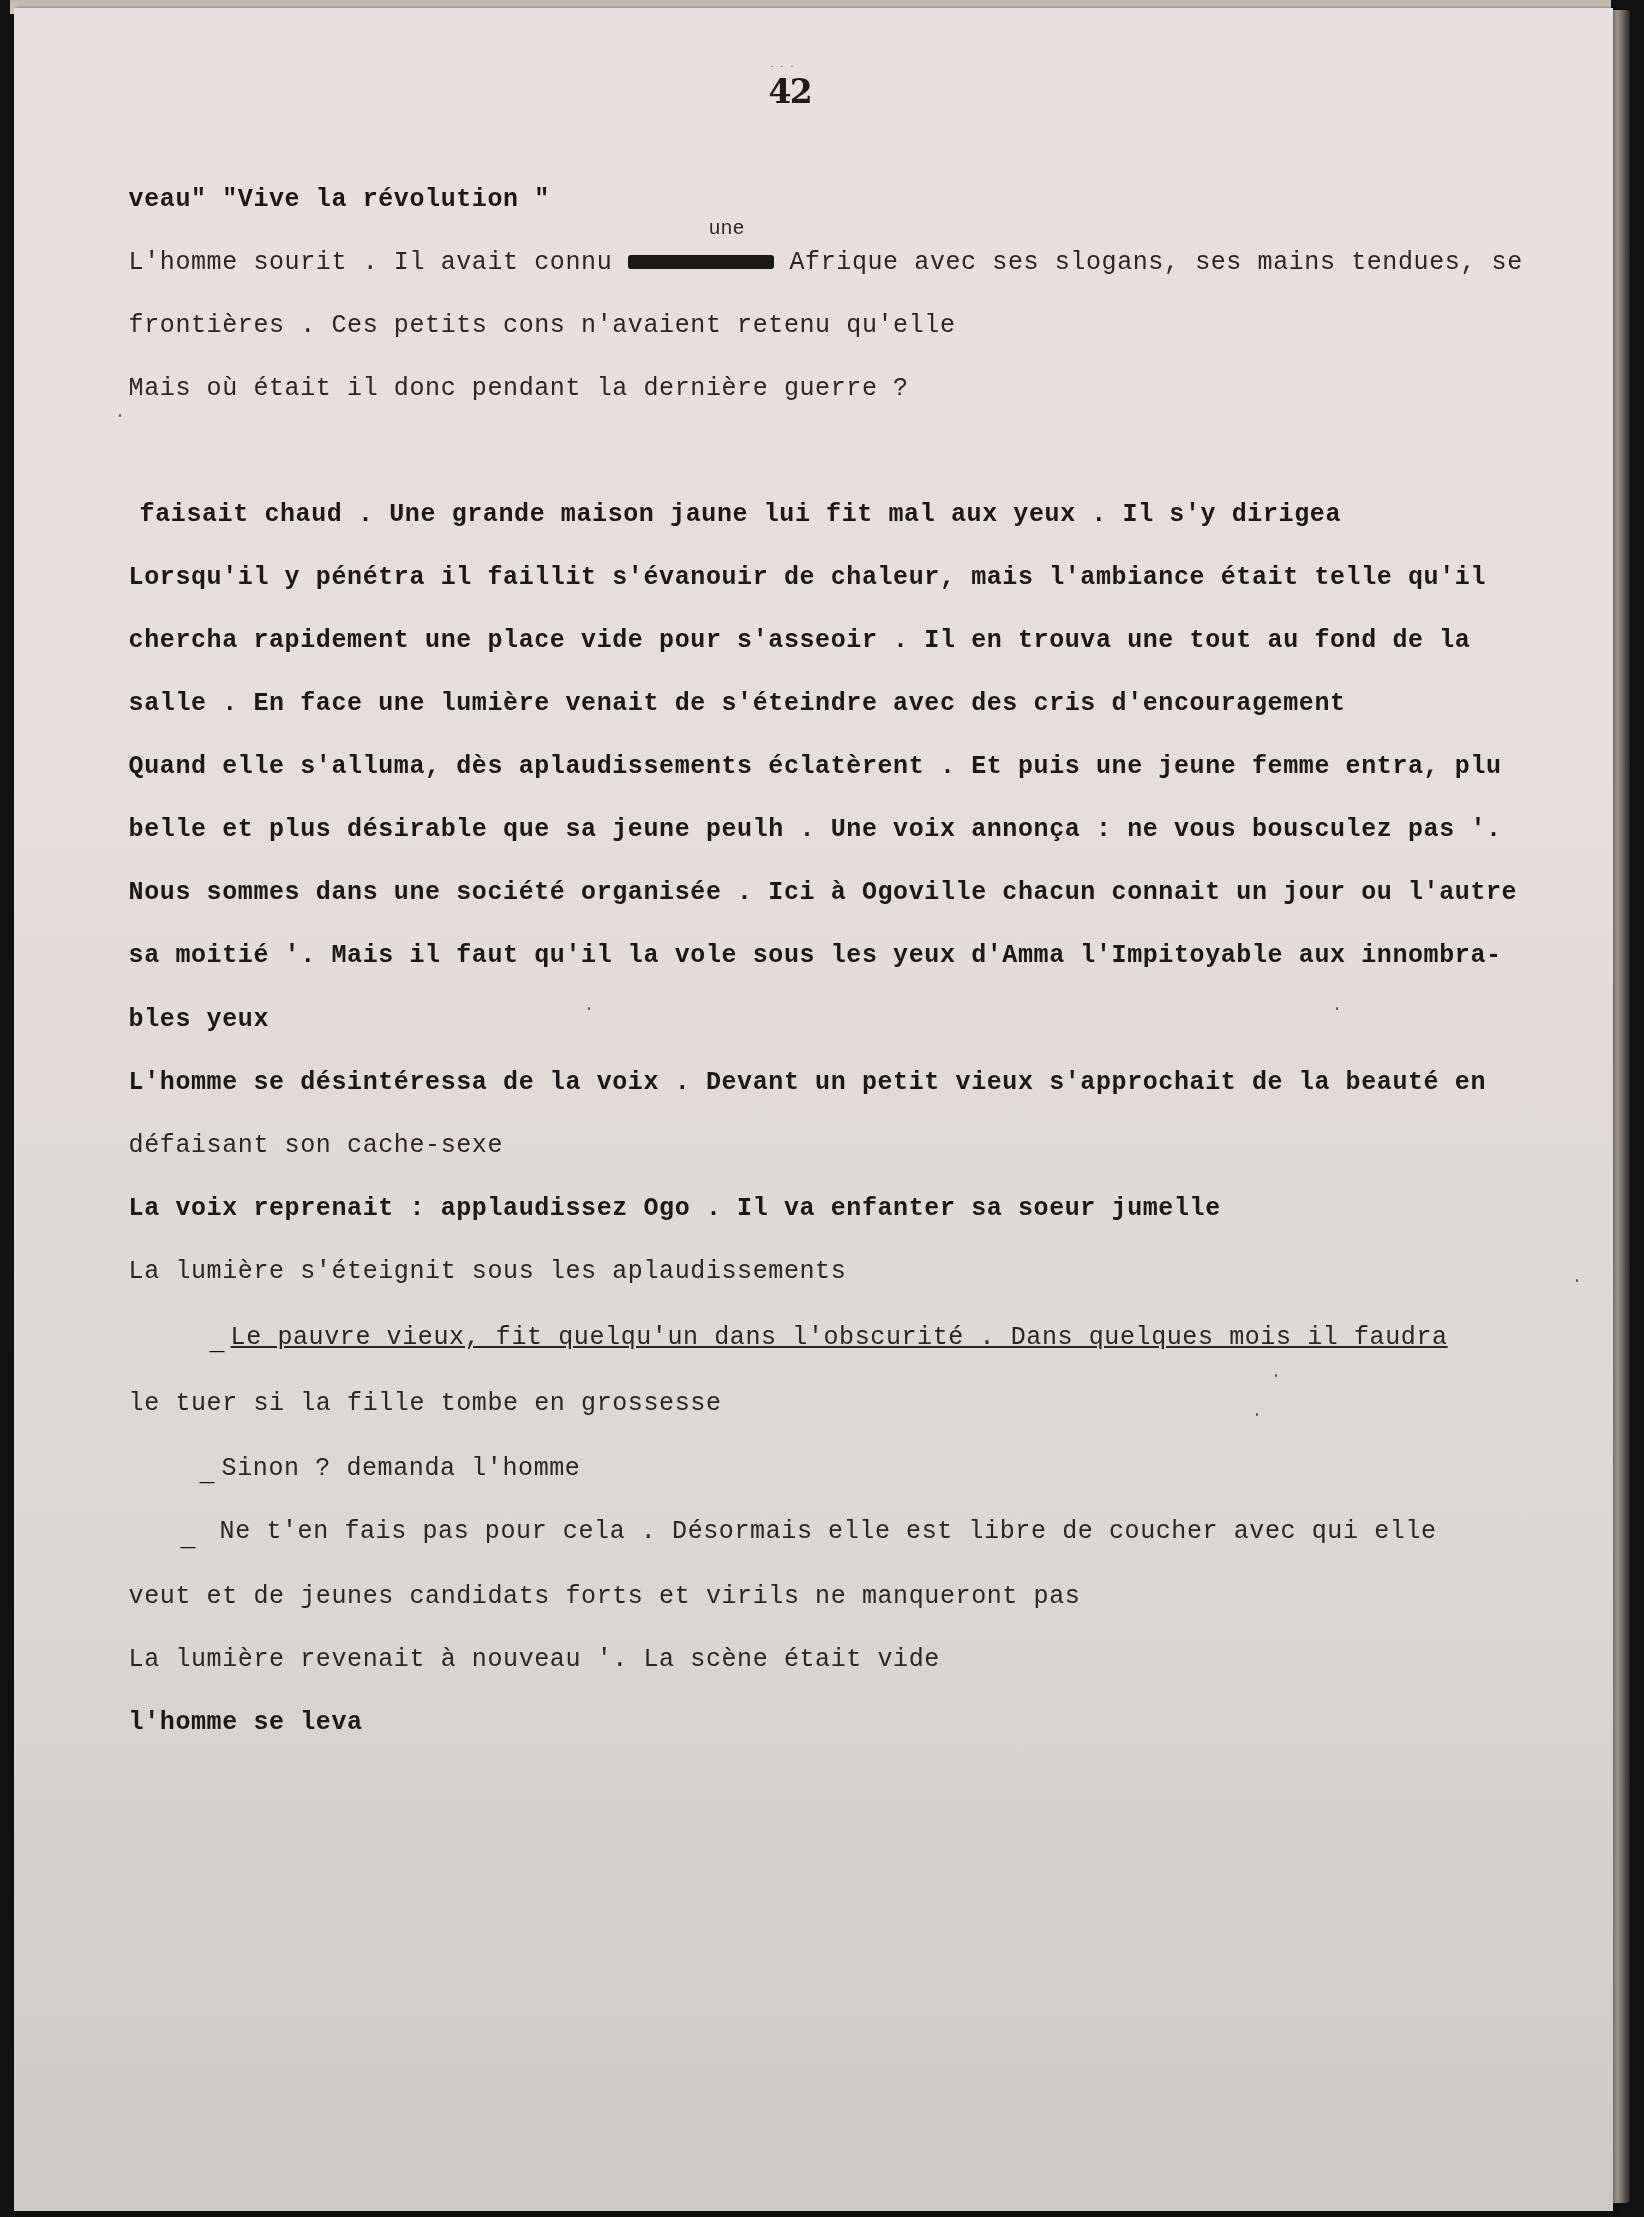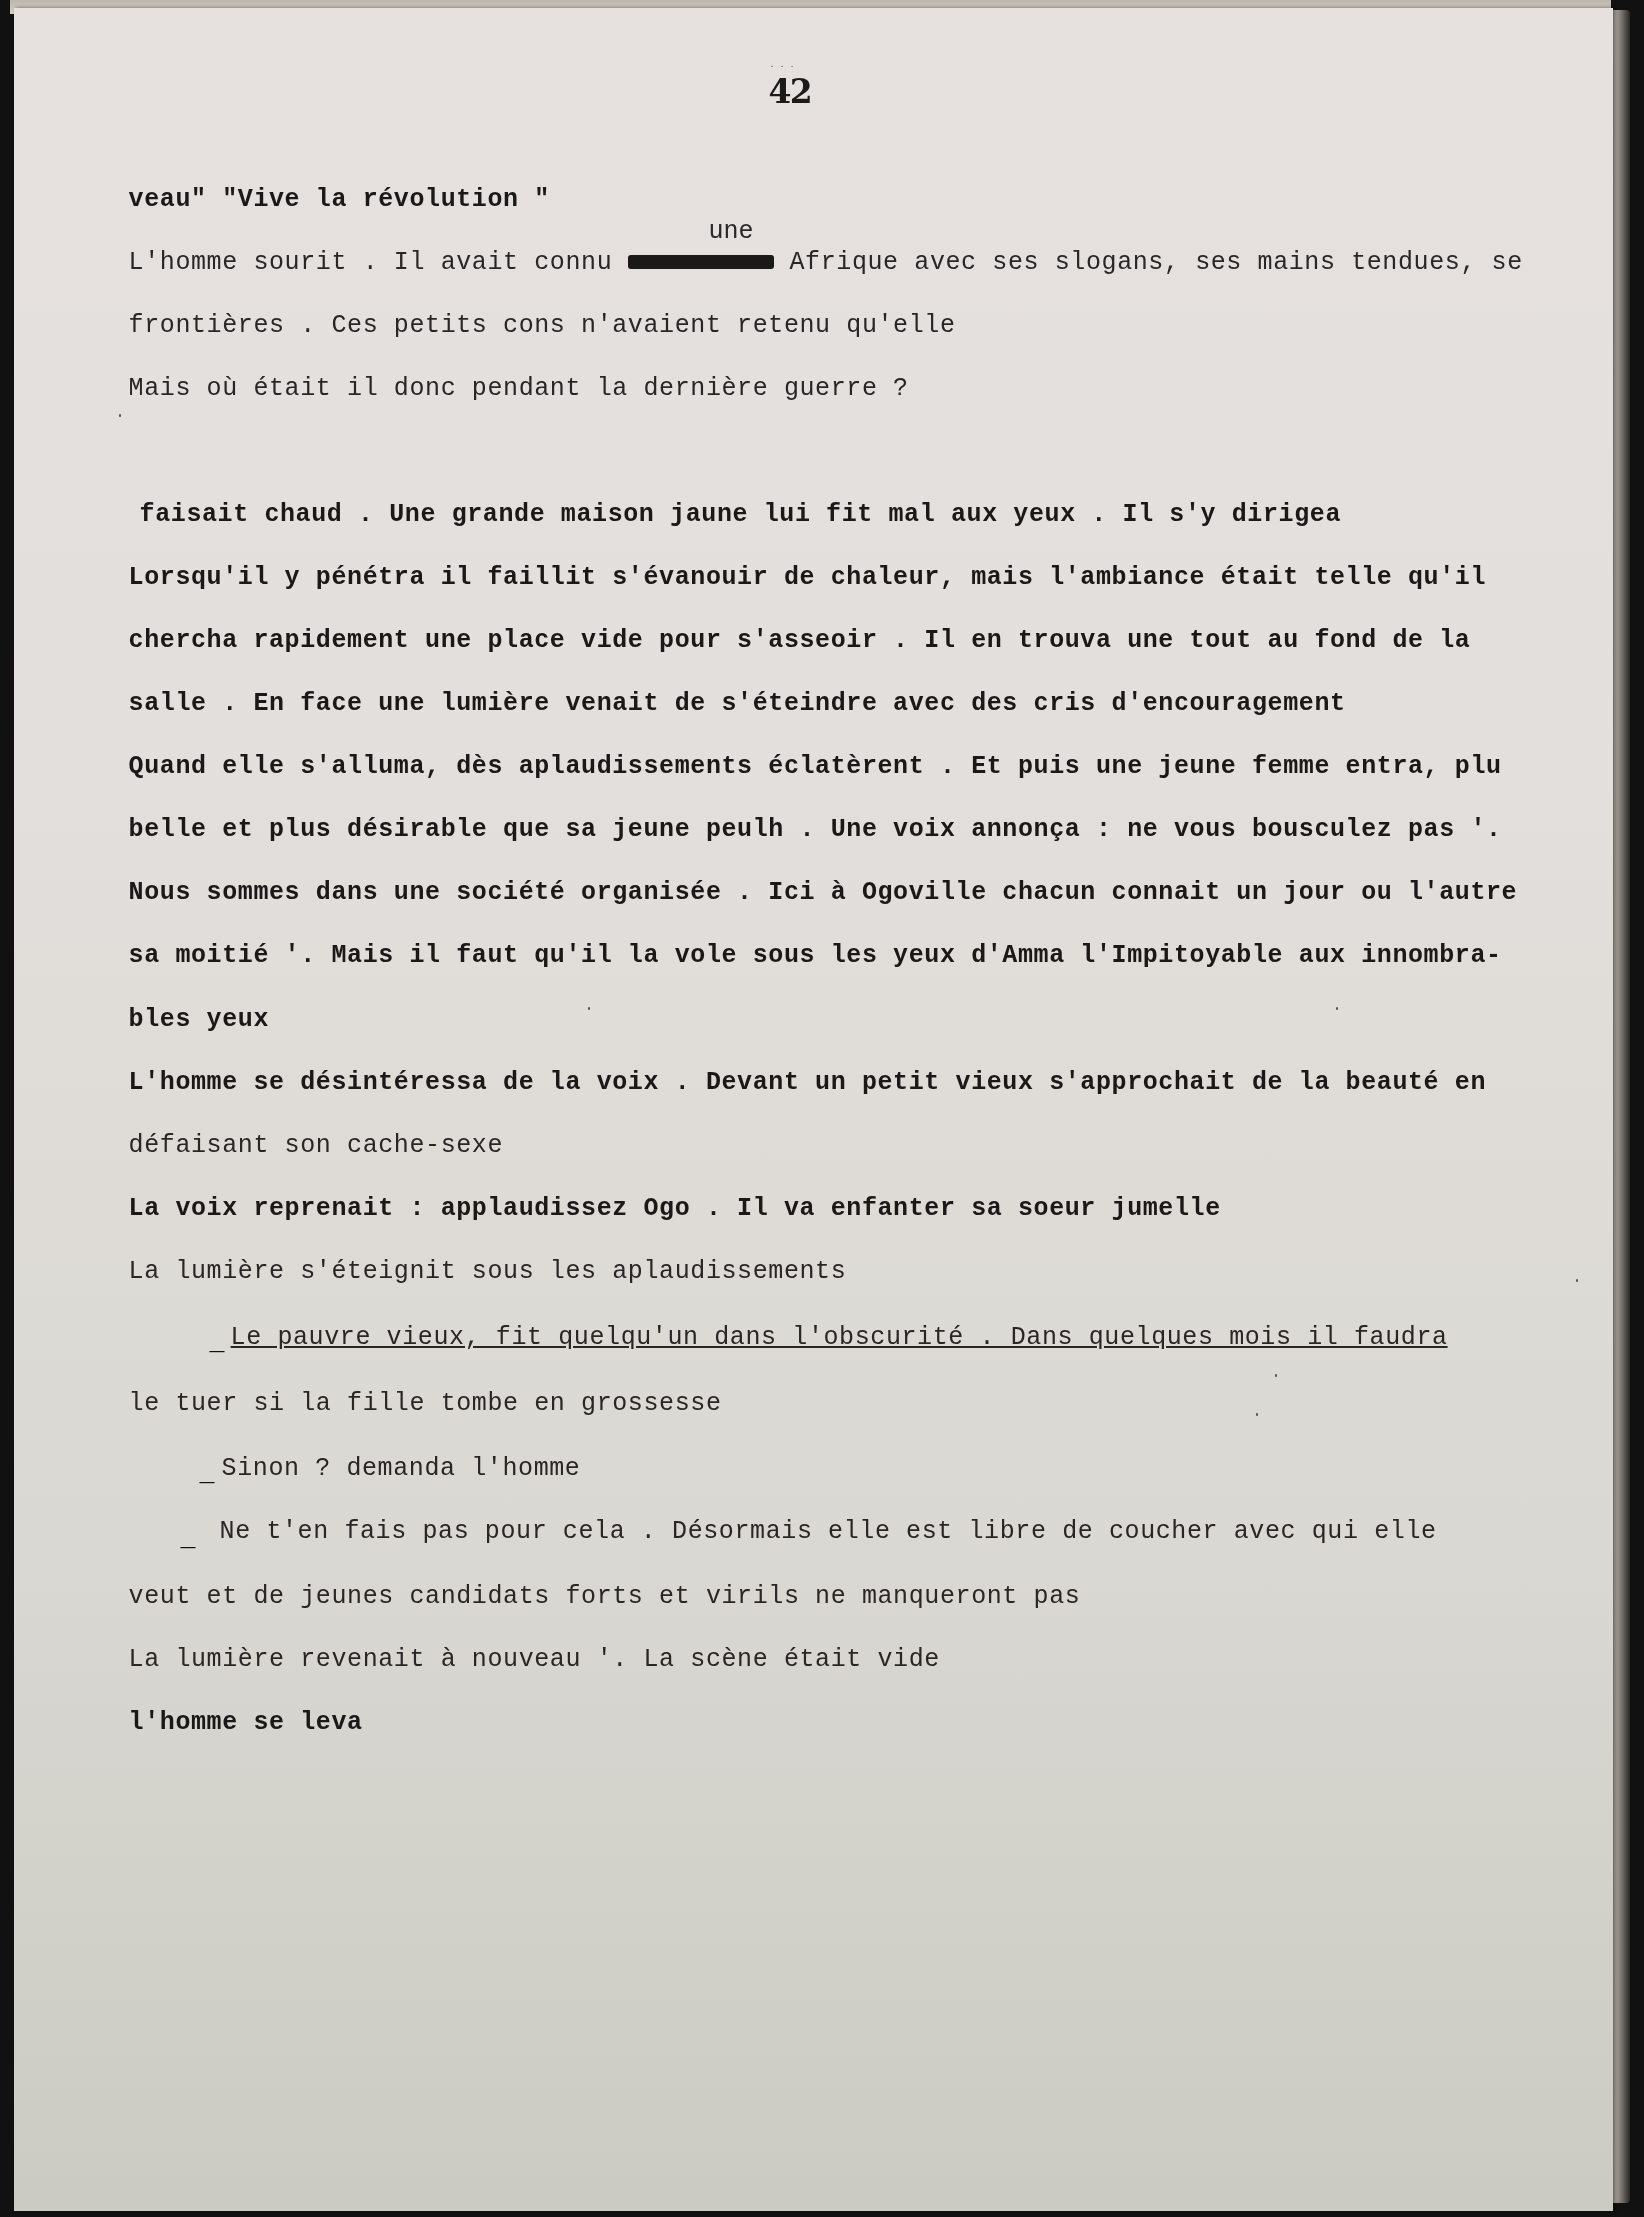--- a/index.html
+++ b/index.html
@@ -73,21 +73,21 @@
     white-space: pre;
     letter-spacing: 0.6px;
   }
   .text-line.bold { color: #1b1818; font-weight: bold; }
   .text-line.indent2 { left: 204px; text-decoration: underline; }
   .text-line.indent0 { left: 126px; }
   .insertion {
     position: absolute;
     left: 695px;
     top: 209px;
-    font-size: 25px;
+    font-size: 20px;
     color: #2b2727;
   }
   .strike-blob {
     display: inline-block;
     width: 146px;
     height: 13.6px;
     background: #1b1818;
     vertical-align: middle;
     border-radius: 2.9px;
     filter: blur(0.6px);

